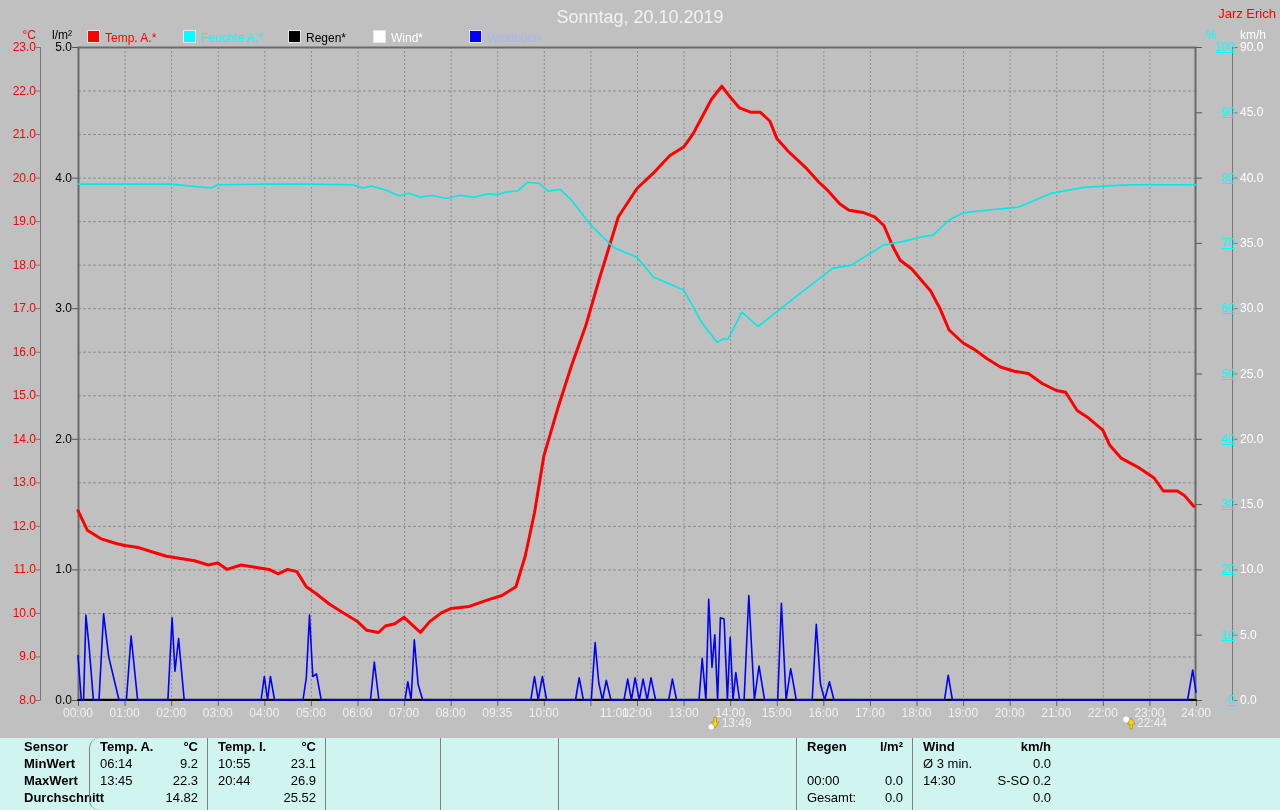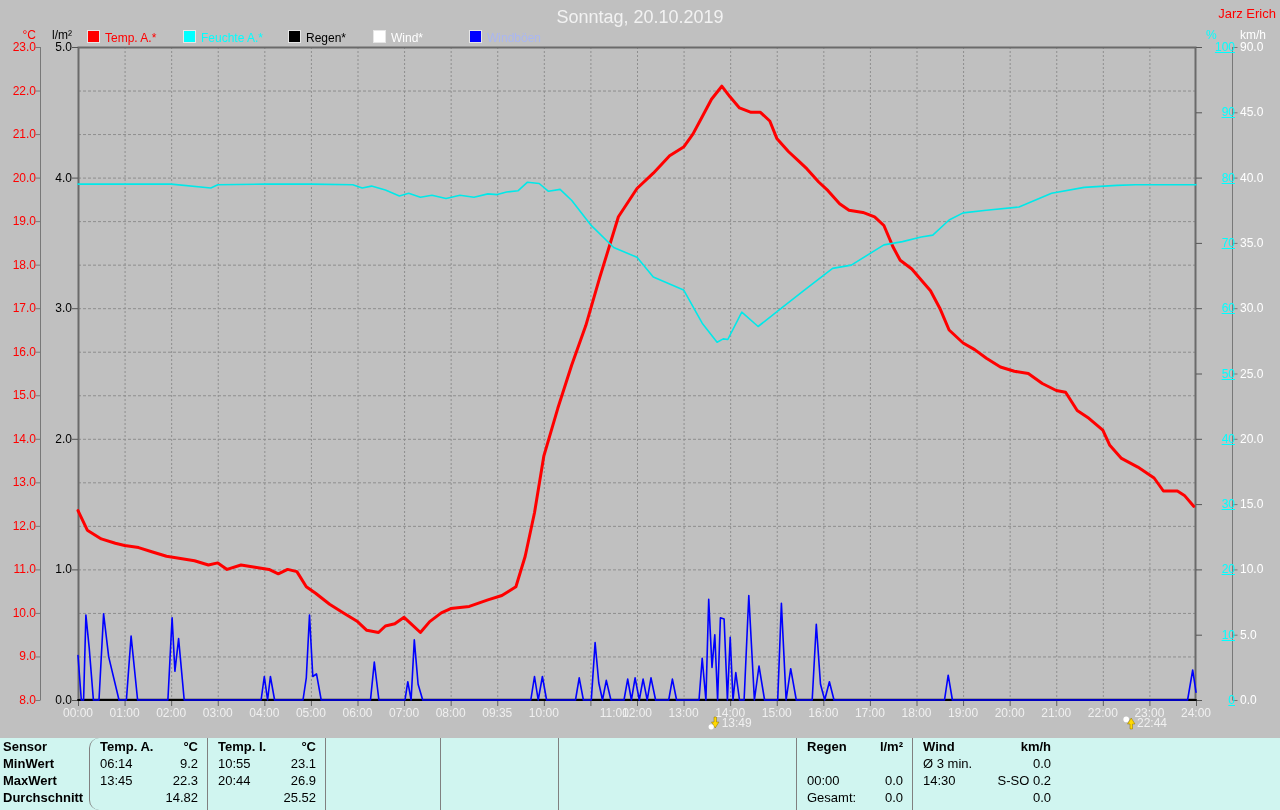--- a/index.html
+++ b/index.html
@@ -24,21 +24,21 @@
   .xtick{top:706px;width:44px;text-align:center;color:#f0f0f0;font-size:12px;}
   .marker{top:716px;height:14px;color:#f0f0f0;font-size:12px;white-space:nowrap;}
   .marker svg{vertical-align:-3px;margin-right:1px;}
   #summary-table{left:0;top:738px;width:1280px;height:72px;background:#d0f5f0;}
   .tcol{position:absolute;top:0;height:72px;}
   .tcol.sep{border-left:1px solid #808080;}
   .trow{height:17px;line-height:17px;font-size:13px;display:flex;justify-content:space-between;}
   .trow .l{padding-left:10px;white-space:nowrap;}
   .trow .r{padding-right:10px;white-space:nowrap;text-align:right;}
   .trow.hdr .l,.trow.hdr .r{font-weight:bold;}
-  .trow .rowlab{font-weight:bold;padding-left:3px;}
+  .trow .rowlab{font-weight:bold;padding-left:24px;}
 </style>
 </head>
 <body>
 
 <div id="app">
   <div id="title" class="abs">Sonntag, 20.10.2019</div>
   <div id="station" class="abs">Jarz Erich</div>
 
   <div id="unit-temp" class="abs unit-label">°C</div>
   <div id="unit-rain" class="abs unit-label">l/m²</div>

